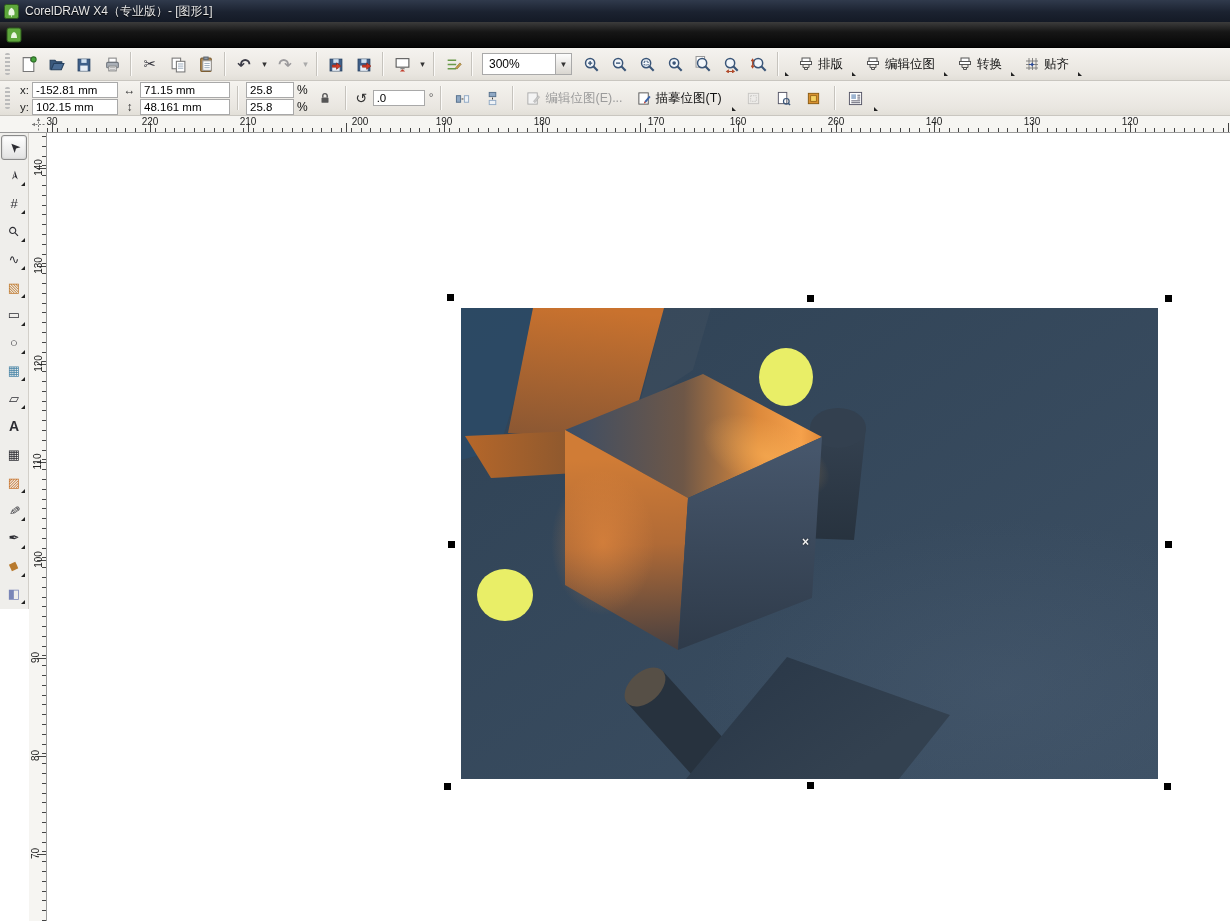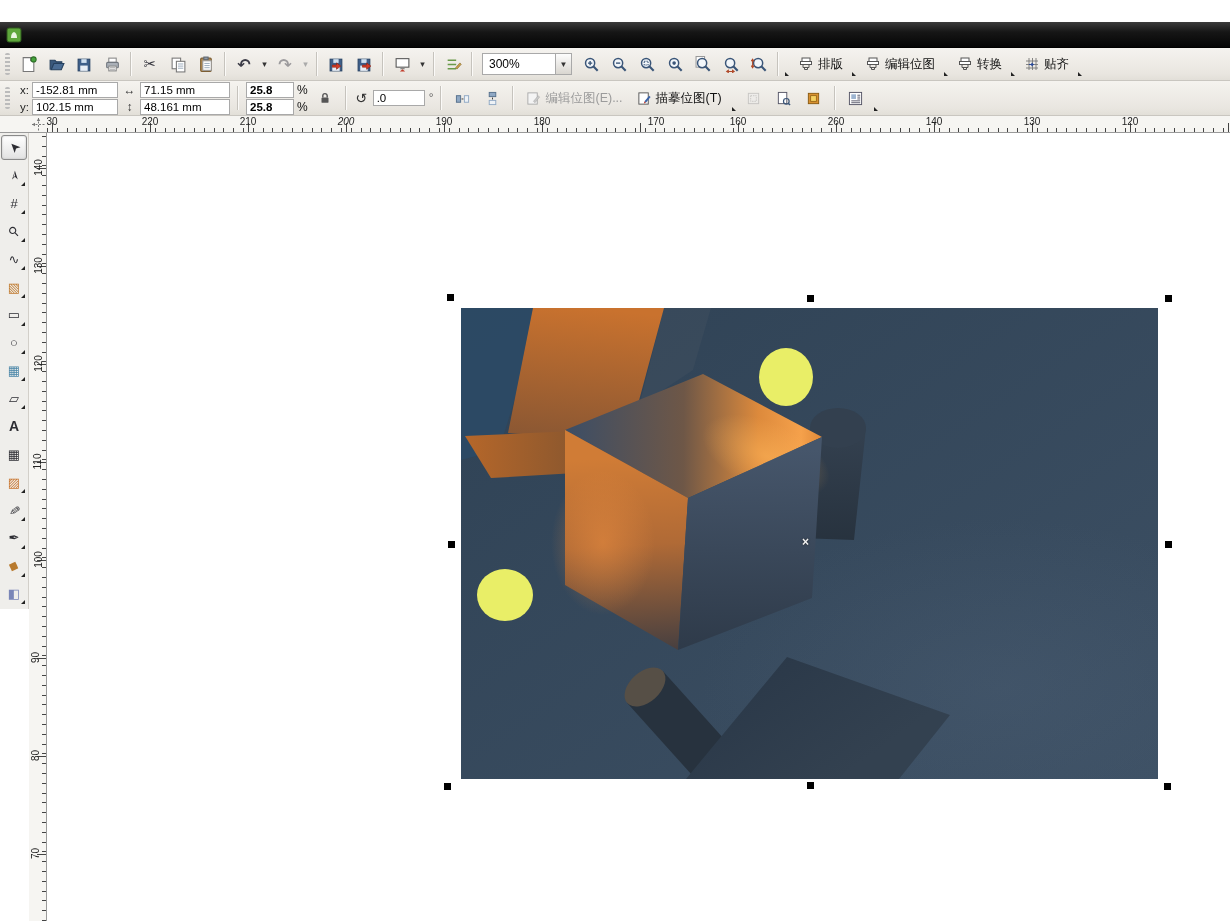--- a/index.html
+++ b/index.html
@@ -30,21 +30,21 @@
   .cornerfly{width:0;height:0;border-left:4px solid #222;border-top:4px solid transparent;align-self:flex-end;margin:0 1px 4px 1px;}
   .zoombox{display:flex;align-items:center;border:1px solid #a9a9a9;background:#fff;height:20px;margin:12px 4px;}
   .zoombox input{border:none;outline:none;width:64px;height:16px;font-size:12px;padding-left:6px;font-family:inherit;}
   .zoombox .dd{width:15px;height:20px;background:linear-gradient(#fdfdfd,#d9d6d0);border-left:1px solid #a9a9a9;
       display:flex;align-items:center;justify-content:center;font-size:8px;color:#333;}
   
   .pbcol{display:flex;flex-direction:column;gap:2px;}
   .pbrow{display:flex;align-items:center;gap:3px;height:15px;}
   .pblabel{font-size:11.5px;color:#222;width:12px;text-align:right;}
   .pbinput{height:14px;border:1px solid #a9a9a9;background:#fff;font-size:11.5px;font-family:inherit;padding:0 3px;outline:none;}
-  .w80{width:78px;} .w84{width:82px;} .w40{width:40px;font-weight:bold;} .w46{width:44px;}
+  .w80{width:78px;} .w84{width:82px;} .w40{width:40px;} .w46{width:44px;}
   .pbicon{width:15px;text-align:center;font-size:12px;color:#333;}
   .pbbtn{display:flex;align-items:center;gap:4px;padding:2px 4px;border:1px solid transparent;border-radius:2px;font-size:12.5px;}
   .pbbtn.disabled{color:#9b9b9b;}
   
   #hruler{position:absolute;left:0;top:116px;width:100%;height:17px;background:var(--ruler-bg,#f6f5f2);
      border-bottom:1px solid #9a9a9a;box-sizing:border-box;}
   #vruler{position:absolute;left:29px;top:133px;width:18px;bottom:0;background:var(--ruler-bg,#f6f5f2);
      border-right:1px solid #9a9a9a;box-sizing:border-box;}
   .htick{position:absolute;width:1px;background:#444;bottom:0;}
   .vtick{position:absolute;height:1px;background:#444;right:0;}
@@ -65,20 +65,28 @@
   #artwork{position:absolute;left:461px;top:308px;width:697px;height:471px;}
   .handle{position:absolute;width:7px;height:7px;background:var(--selection-handle,#000);}
   #center-mark{position:absolute;left:802px;top:535px;color:#f2f2f2;font-size:12px;font-weight:bold;text-shadow:0 0 2px #222;}
   svg{display:block;}
 </style>
 </head>
 <body>
 
 <div id="app">
 
+  <div id="titlebar">
+    <svg class="logo16" viewBox="0 0 16 16">
+      <rect x="0.5" y="0.5" width="15" height="15" rx="2" fill="#5ea73c" stroke="#2e5a1c"></rect>
+      <path d="M5 12 Q4 6 8 4 Q12 6 11 12 Z" fill="#eaf5e2"></path>
+      <path d="M7.2 12 L8.8 12 L8 14.5 Z" fill="#eaf5e2"></path>
+    </svg>
+    <span>CorelDRAW X4（专业版）- [图形1]</span>
+  </div>
 
   <div id="menubar">
     <svg class="doc-ico" viewBox="0 0 16 16">
       <rect x="1" y="1" width="14" height="14" rx="2" fill="#5ea73c" stroke="#2e5a1c"></rect>
       <path d="M5 11 Q5 6 8 5 Q11 6 11 11 Z" fill="#eaf5e2"></path>
     </svg>
   </div>
 
   <div id="toolbar" class="bar">
       <div class="grip"></div>
@@ -502,21 +510,21 @@
       <div class="htick" style="left: 1203.4px; height: 4px;"></div>
       <div class="htick" style="left: 1213.2px; height: 4px;"></div>
       <div class="htick" style="left: 1223px; height: 4px;"></div>
       <div class="htick" style="left: 52px; height: 9px;"></div>
       <span class="hlab" style="left: 52px;">30</span>
       <div class="htick" style="left: 150px; height: 9px;"></div>
       <span class="hlab" style="left: 150px;">220</span>
       <div class="htick" style="left: 248px; height: 9px;"></div>
       <span class="hlab" style="left: 248px;">210</span>
       <div class="htick" style="left: 346px; height: 9px;"></div>
-      <span class="hlab" style="left: 346px; font-style: italic;">200</span>
+      <span class="hlab" style="left: 360px;">200</span>
       <div class="htick" style="left: 444px; height: 9px;"></div>
       <span class="hlab" style="left: 444px;">190</span>
       <div class="htick" style="left: 542px; height: 9px;"></div>
       <span class="hlab" style="left: 542px;">180</span>
       <div class="htick" style="left: 640px; height: 9px;"></div>
       <span class="hlab" style="left: 640px; margin-left: 16px;">170</span>
       <div class="htick" style="left: 738px; height: 9px;"></div>
       <span class="hlab" style="left: 738px;">160</span>
       <div class="htick" style="left: 836px; height: 9px;"></div>
       <span class="hlab" style="left: 836px;">260</span>

